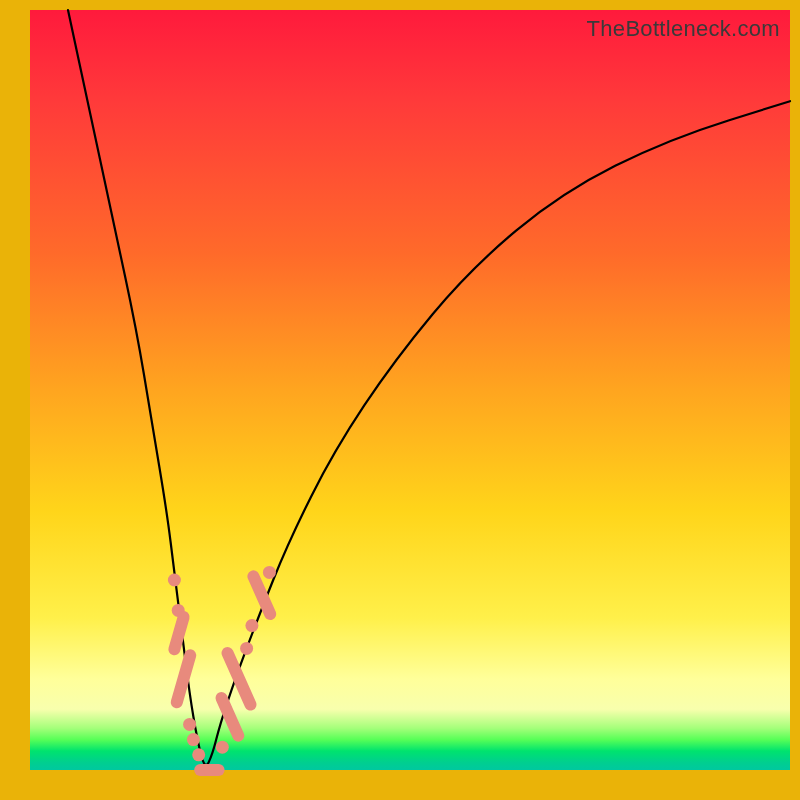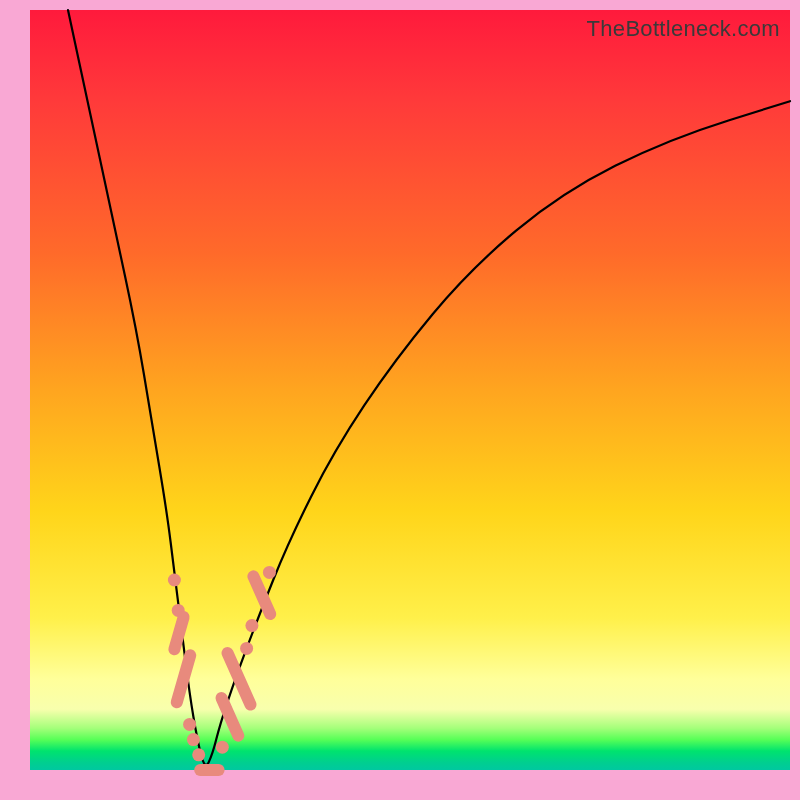--- a/index.html
+++ b/index.html
@@ -8,21 +8,21 @@
     width: 800px;
     height: 800px;
     overflow: hidden;
     background: #000;
     font-family: Arial, Helvetica, sans-serif;
   }
   .frame {
     position: relative;
     width: 800px;
     height: 800px;
-    background: #f9a8d4;
+    background: #eab308;
   }
   .plot {
     position: absolute;
     left: 30px;
     top: 10px;
     width: 760px;
     height: 760px;
     
     background: linear-gradient(
       to bottom,

